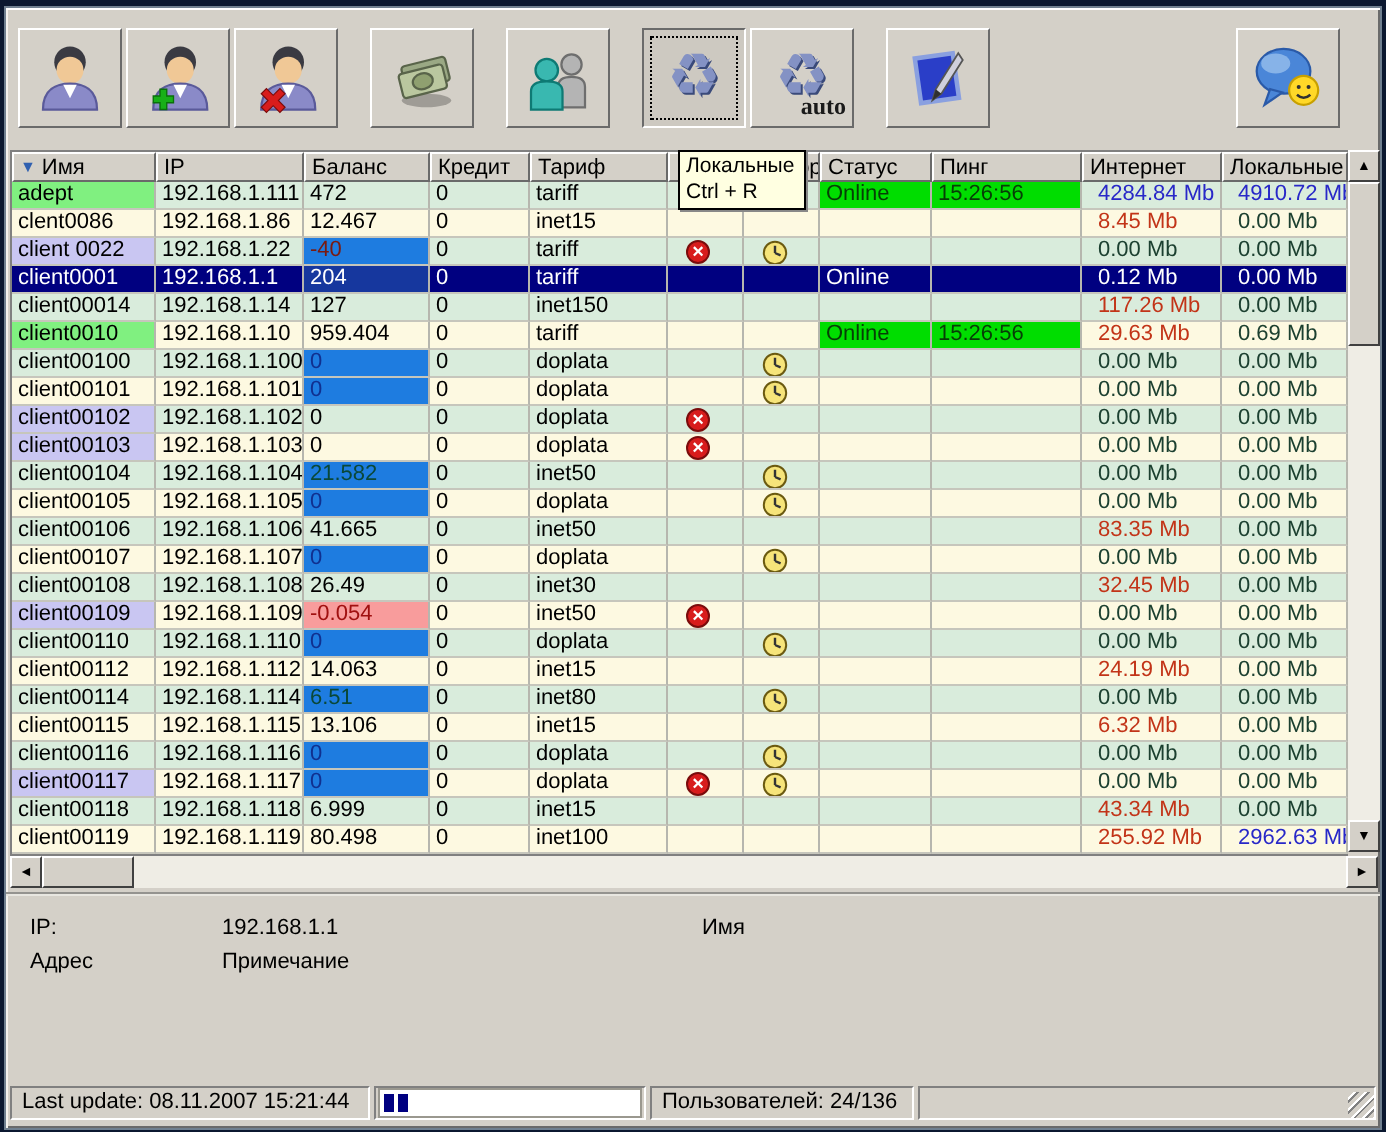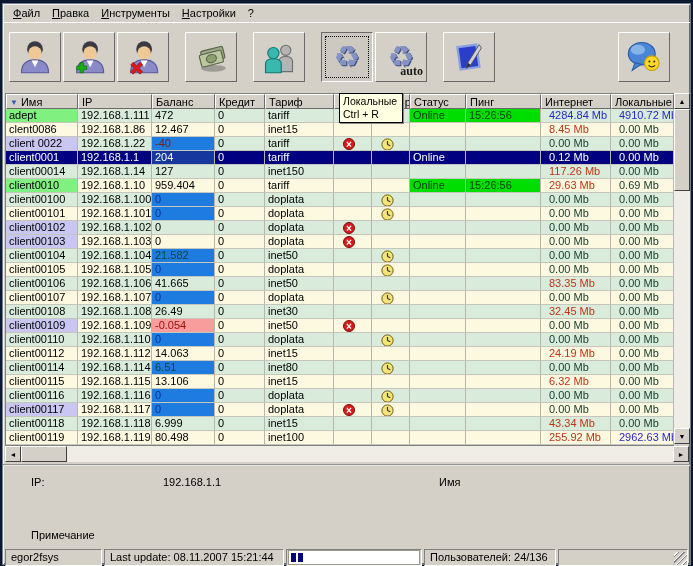--- a/index.html
+++ b/index.html
@@ -91,22 +91,22 @@
     display:flex;align-items:center;justify-content:center;font-size:7px;color:#000;
   }
   .vthumb{position:absolute;left:0;top:16px;width:16px;height:82px;background:#d4d0c8;box-sizing:border-box;border:1px solid;border-color:#fff #404040 #404040 #fff;}
   .vs-down{position:absolute;left:0;bottom:0;}
   .hscroll{height:16px;margin:0 0 0 2px;background:#efede5;position:relative;flex:0 0 auto;width:684px;}
   .hthumb{position:absolute;left:16px;top:0;width:46px;height:16px;background:#d4d0c8;box-sizing:border-box;border:1px solid;border-color:#fff #404040 #404040 #fff;}
   .hs-right{position:absolute;right:0;top:0;}
   
   .info-panel{
     flex:1;border-top:2px groove #e8e6e0;margin-top:2px;
-    padding:10px 0 0 28px;
-    display:grid;grid-template-columns:96px 240px auto;grid-auto-rows:17px;align-items:start;gap:36px;
+    padding:10px 0 0 12px;
+    display:grid;grid-template-columns:96px 240px auto;grid-auto-rows:17px;align-items:start;
   }
   .info-panel span{white-space:nowrap;}
   
   .statusbar{height:22px;flex:0 0 auto;display:flex;align-items:center;padding:0 2px 2px 2px;gap:2px;}
   .spanel{
     height:17px;box-sizing:border-box;line-height:15px;
     border:1px solid;border-color:#808080 #fff #fff #808080;
     padding:0 5px;overflow:hidden;white-space:nowrap;background:#d4d0c8;
   }
   .sp-user{width:97px;}
@@ -121,27 +121,20 @@
     position:absolute;right:0;bottom:0;width:13px;height:13px;
     background:repeating-linear-gradient(135deg,transparent 0 2px,#fff 2px 3px,#808080 3px 4px);
   }
 </style>
 </head>
 <body>
 
 <div class="window">
 
 
-  <div class="menubar">
-    <span class="menu-item">Файл</span>
-    <span class="menu-item">Правка</span>
-    <span class="menu-item">Инструменты</span>
-    <span class="menu-item">Настройки</span>
-    <span class="menu-item">?</span>
-  </div>
 
   <div class="toolbar">
     <div class="tbtn">
       <svg width="36" height="36" viewBox="0 0 32 32">
         <circle cx="16" cy="9" r="7" fill="#3a3a42"></circle>
         <circle cx="16" cy="12.5" r="6" fill="#f0c896"></circle>
         <path d="M4 30 C4 21 10 18.5 16 18.5 C22 18.5 28 21 28 30 Z" fill="#8a8ac8" stroke="#5a5a9a"></path>
         <path d="M13 19 L16 25 L19 19 Z" fill="#fff"></path>
       </svg>
     </div>
@@ -284,27 +277,27 @@
   <div class="hscroll">
     <div class="sbtn" style="position:absolute;left:0;top:0">◄</div>
     <div class="hthumb"></div>
     <div class="sbtn hs-right">►</div>
   </div>
 
   <div class="info-panel">
     <span>IP:</span>
     <span>192.168.1.1</span>
     <span>Имя</span>
+    <span>Адрес</span>
     <span>Примечание</span>
     <span></span>
       <span></span>
   </div>
 
   <div class="statusbar">
-    <div class="spanel sp-user">egor2fsys</div>
     <div class="spanel sp-update">Last update: 08.11.2007 15:21:44</div>
     <div class="spanel sp-progress">
       <div class="progress-inner">
         <div class="pseg"></div>
         <div class="pseg"></div>
       </div>
     </div>
     <div class="spanel sp-users">Пользователей: 24/136</div>
     <div class="spanel sp-spare">
       <div class="grip"></div>

